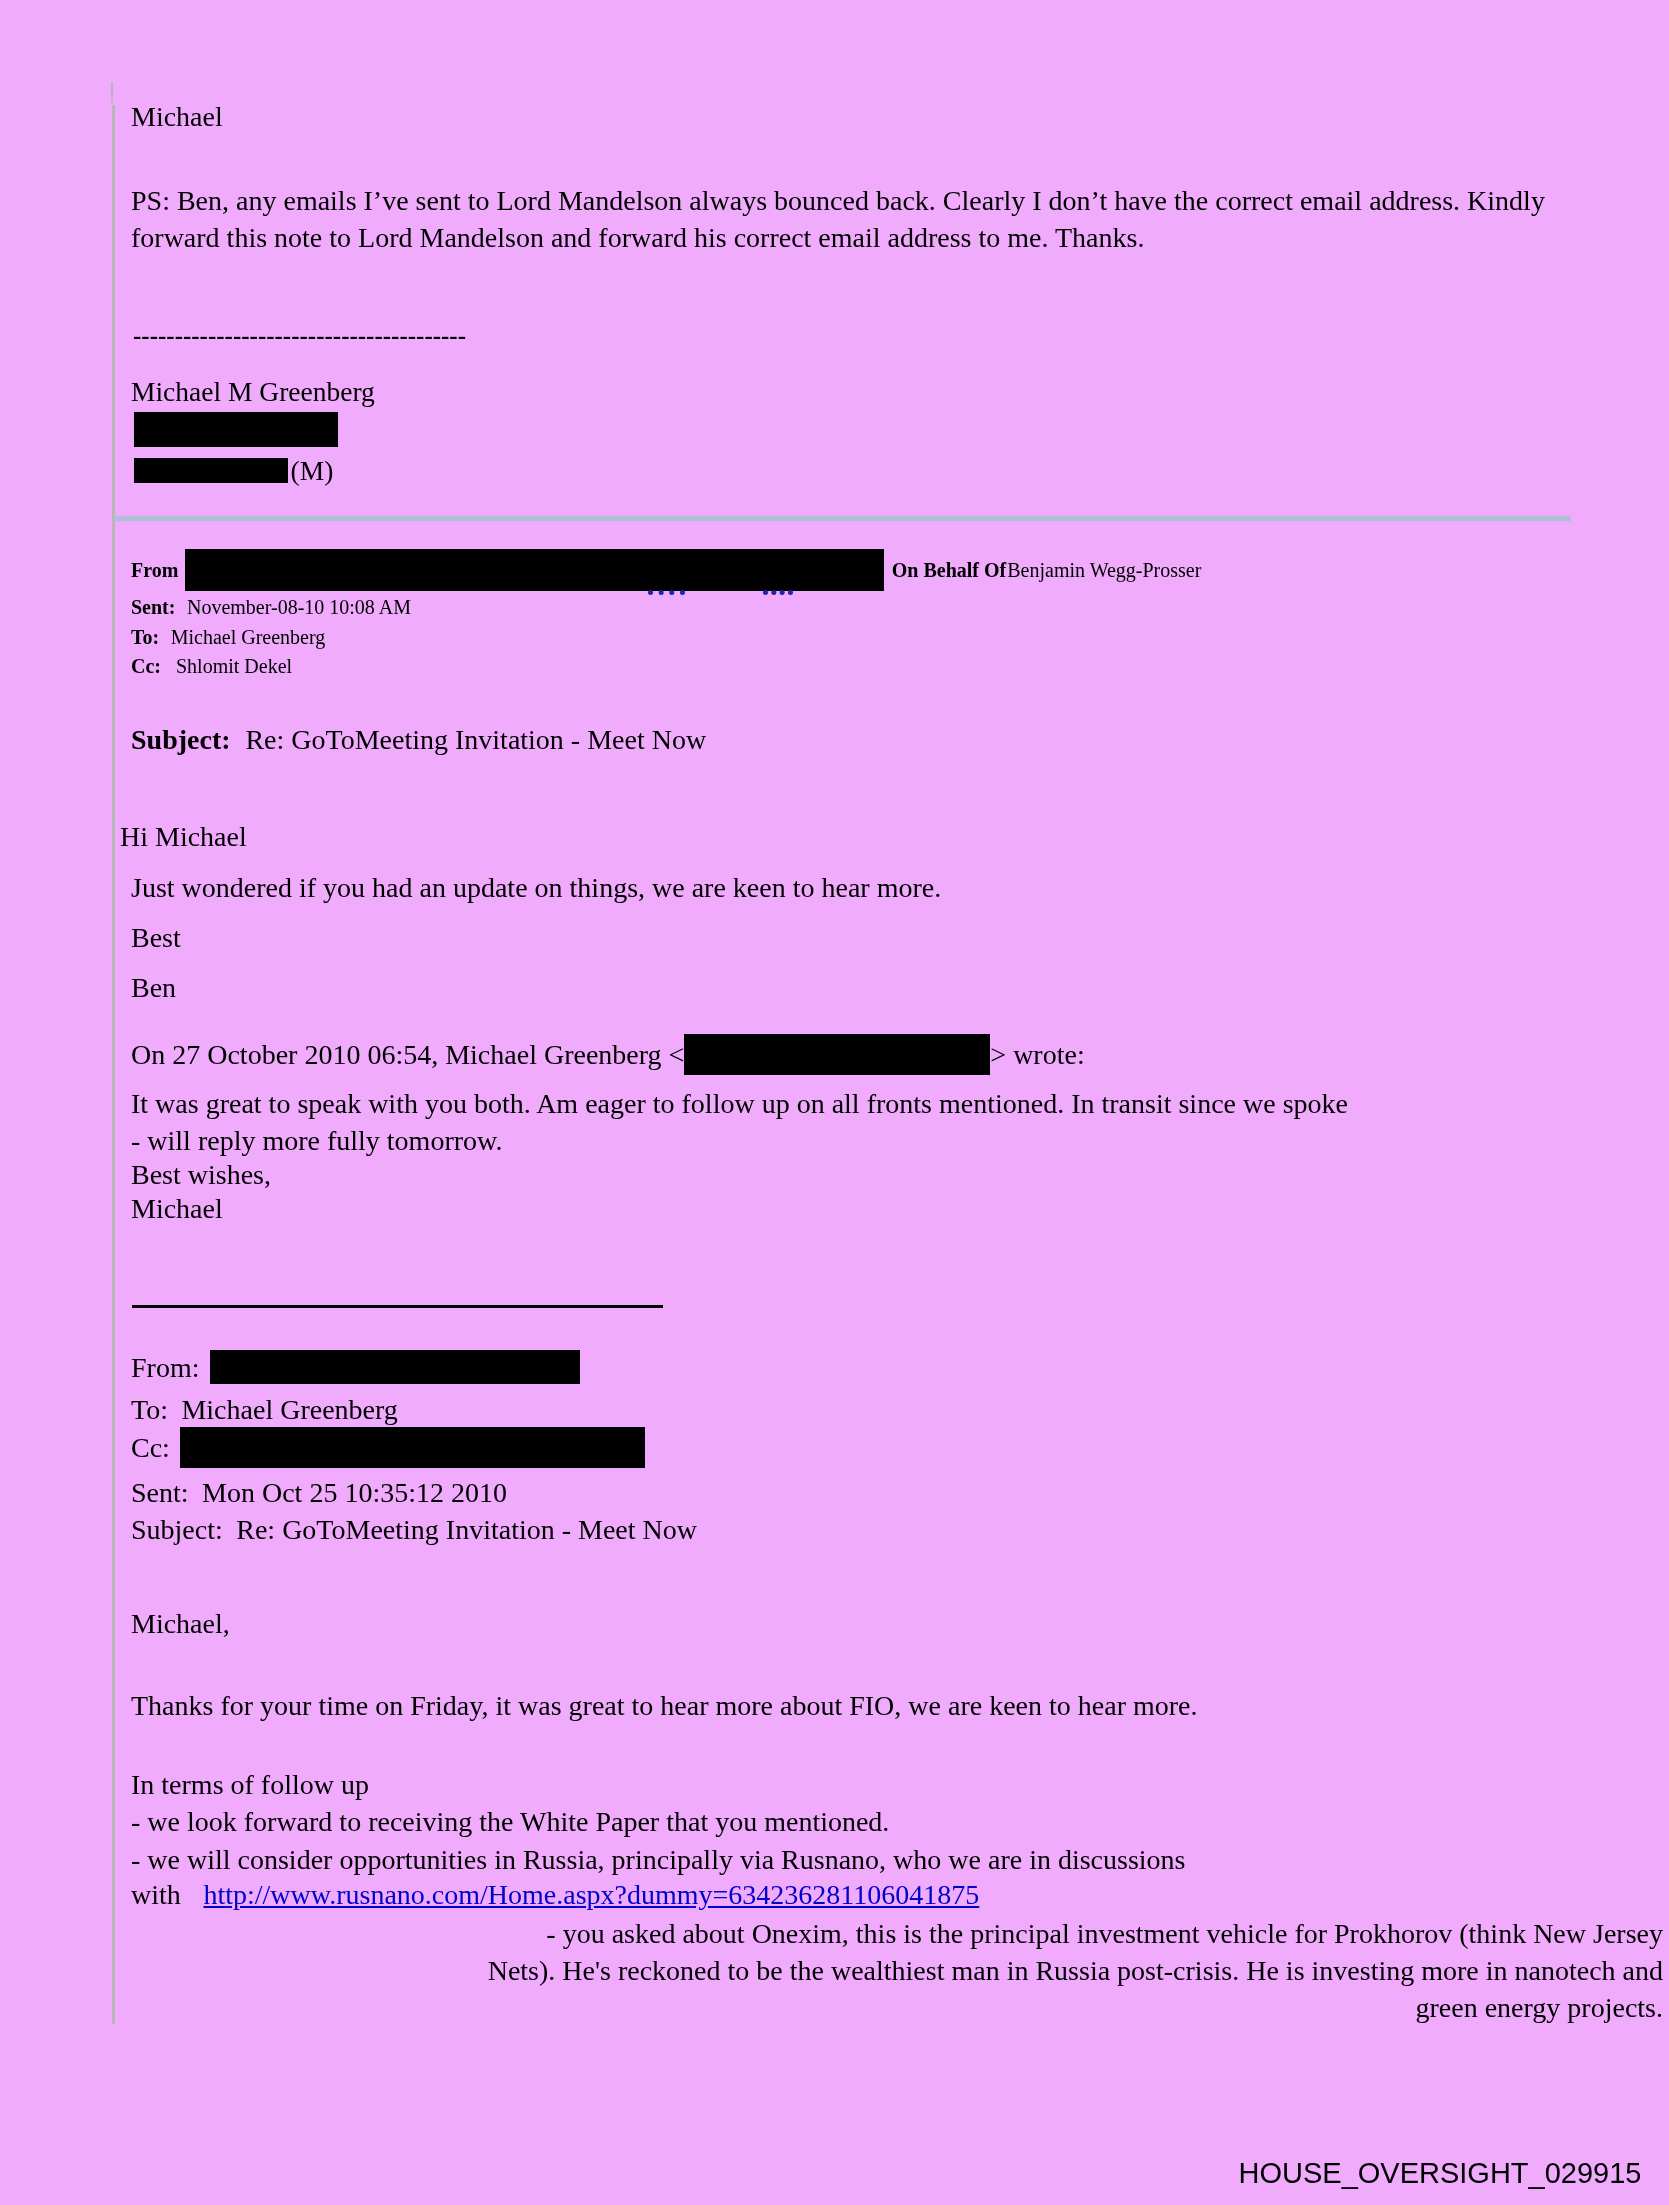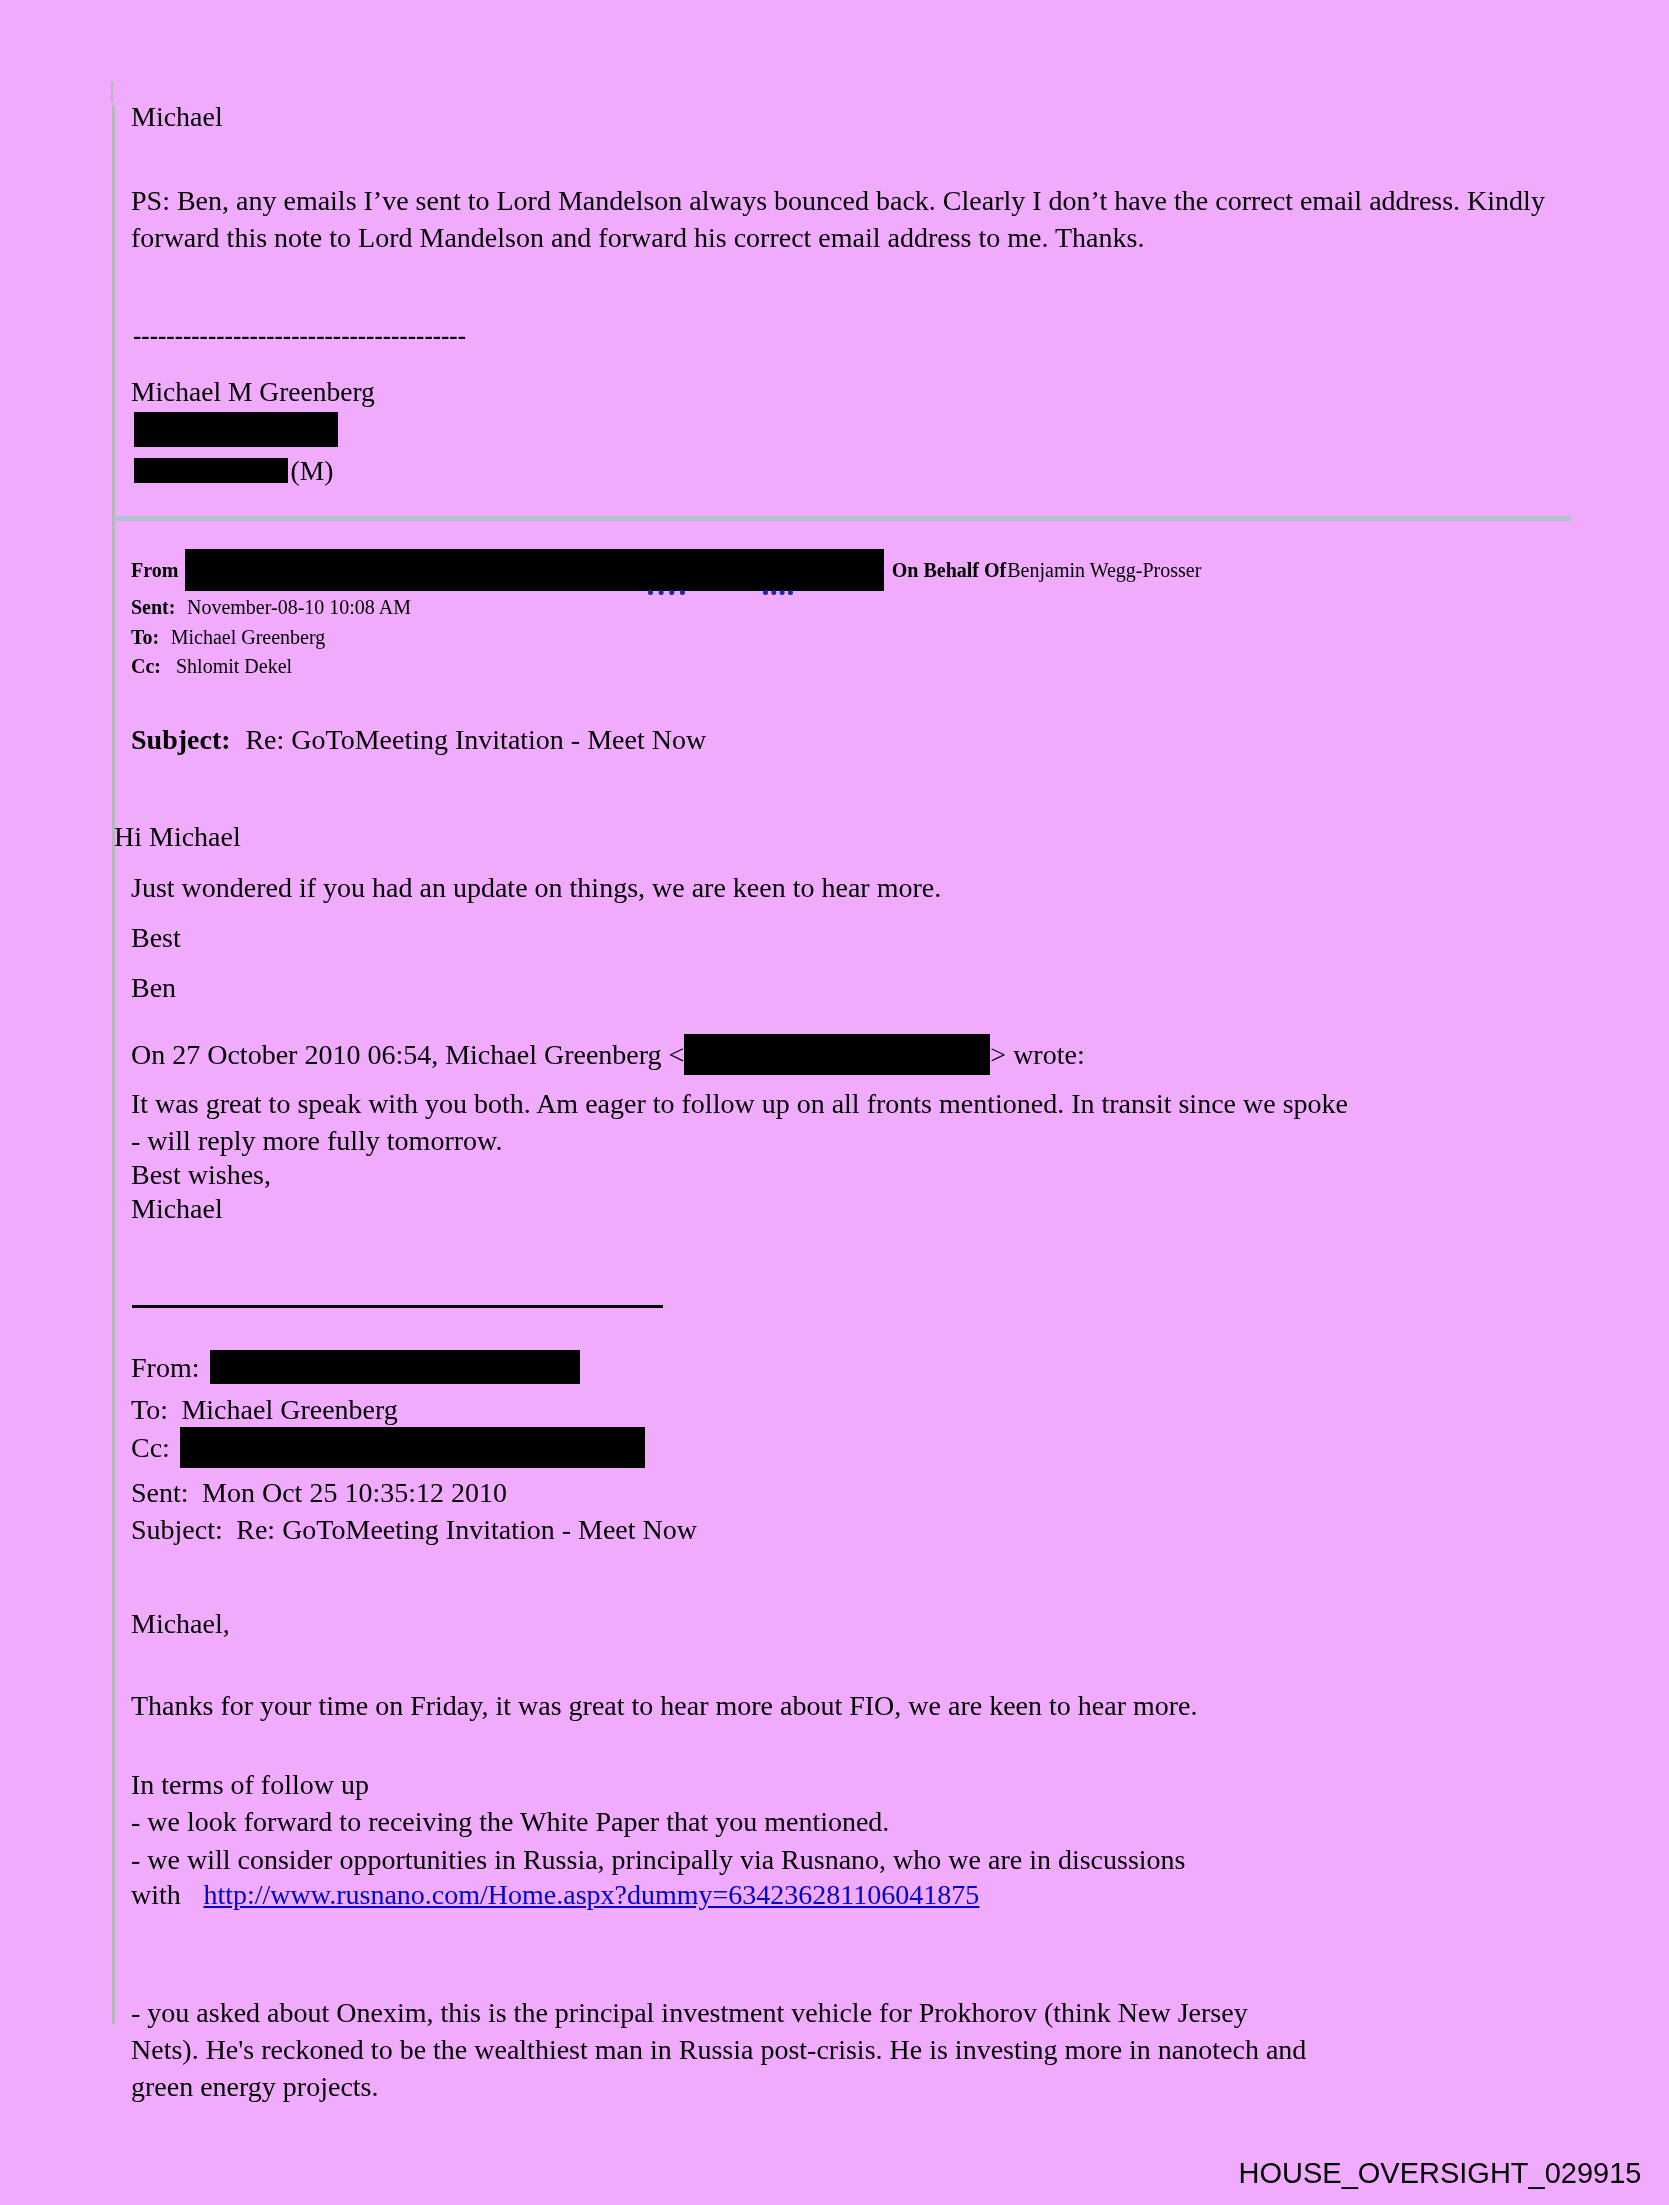--- a/index.html
+++ b/index.html
@@ -78,21 +78,21 @@
   <div class="abs h1line" style="left:131px;top:651px;">
     <span class="b">Cc:</span>
     <span style="margin-left:10px;">Shlomit Dekel</span>
   </div>
 
   <div class="abs h1line" style="left:131px;top:725px;font-size:28px;">
     <span class="b">Subject:</span>
     <span style="margin-left:7.9px;">Re: GoToMeeting Invitation - Meet Now</span>
   </div>
 
-  <div class="abs txt" style="left:114px;top:818px;">Hi Michael</div>
+  <div class="abs txt" style="left:120px;top:818px;">Hi Michael</div>
   <div class="abs txt" style="left:131px;top:869px;">Just wondered if you had an update on things, we are keen to hear more.</div>
   <div class="abs txt" style="left:131px;top:919px;">Best</div>
   <div class="abs txt" style="left:131px;top:969px;">Ben</div>
 
   <div class="abs flexline" style="left:131px;top:1034px;height:41px;font-size:28px;white-space:nowrap;">
     <span>On 27 October 2010 06:54, Michael Greenberg &lt;</span>
     <span class="redaction" style="width:306px;height:41px;"></span>
     <span>&gt; wrote:</span>
   </div>
 
@@ -132,20 +132,20 @@
   <div class="abs txt" style="left:131px;top:1687px;width:1532px;">Thanks for your time on Friday, it was great to hear more about FIO, we are keen to hear more.</div>
   <div class="abs txt" style="left:131px;top:1766px;">In terms of follow up</div>
   <div class="abs txt" style="left:131px;top:1841px;width:1532px;">- we will consider opportunities in Russia, principally via Rusnano, who we are in discussions</div>
   <div class="abs txt" style="left:131px;top:1803px;width:1532px;">- we look forward to receiving the White Paper that you mentioned.</div>
 
   <div class="abs txt" style="left:131px;top:1876px;white-space:nowrap;">
     <span>with</span>
     <a class="link" style="margin-left:15.7px;">http://www.rusnano.com/Home.aspx?dummy=634236281106041875</a>
   </div>
 
-  <div class="abs txt" style="left:131px;top:1994px;width:1532px;">- you asked about Onexim, this is the principal investment vehicle for Prokhorov (think New Jersey
+  <div class="abs txt" style="left:131px;top:1915px;width:1532px;text-align:right;">- you asked about Onexim, this is the principal investment vehicle for Prokhorov (think New Jersey
 Nets).  He's reckoned to be the wealthiest man in Russia post-crisis.  He is investing more in nanotech and
 green energy projects.</div>
 
   <div class="abs footer" style="right:27.5px;top:2157px;">HOUSE_OVERSIGHT_029915</div>
 
 </div>
 
 
 </body></html>

